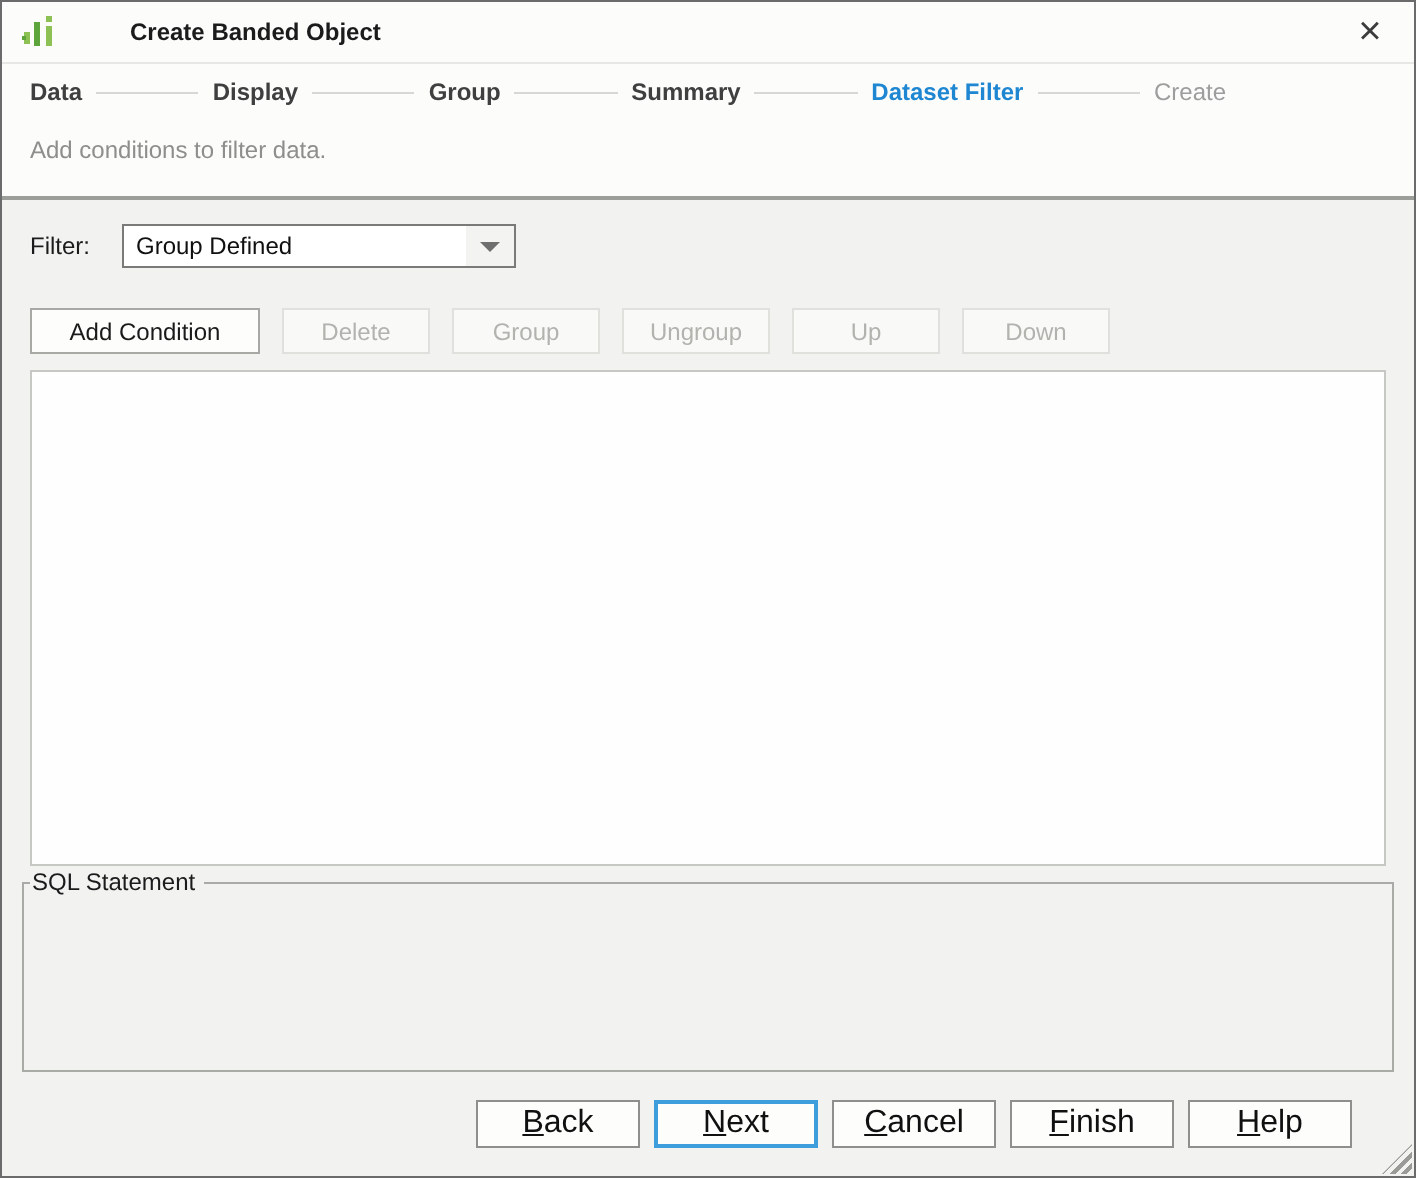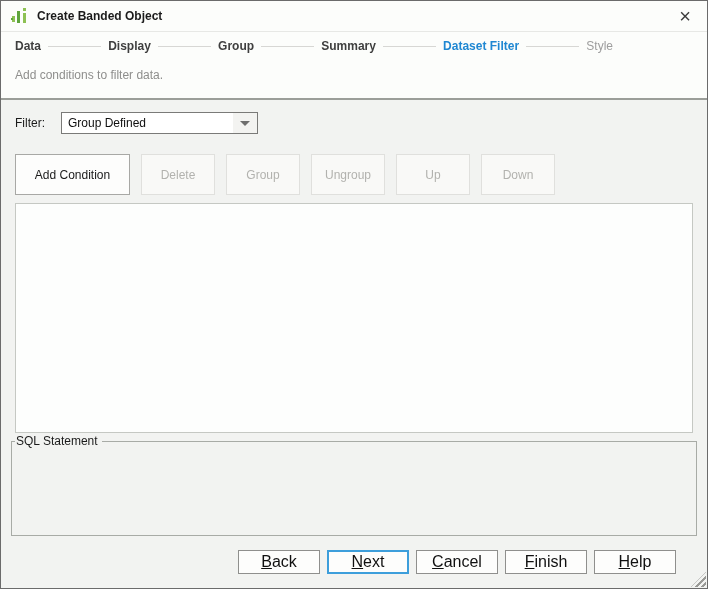--- a/index.html
+++ b/index.html
@@ -17,20 +17,21 @@
     position: relative;
     overflow: hidden;
   }
   
   .titlebar {
     height: 31px; flex: 0 0 31px;
     background: var(--headerBg, #fcfdfb);
     border-bottom: 1px solid #e7e8e5;
     display: flex; align-items: center;
     padding: 0 10px;
+    gap: 28px;
   }
   .app-icon { width: 18px; height: 18px; margin-right: 8px; flex: 0 0 18px; }
   .title-text { font-weight: 600; color: #1b1b1b; flex: 1 1 auto; }
   .close-btn {
     width: 24px; height: 24px;
     display: flex; align-items: center; justify-content: center;
     font-size: 20px; line-height: 1; color: #3c3c3c;
     cursor: pointer; font-weight: 400;
   }
   
@@ -79,21 +80,21 @@
     background: #f3f3f1;
   }
   .combo-arrow {
     width: 0; height: 0;
     border-left: 5px solid transparent;
     border-right: 5px solid transparent;
     border-top: 5px solid #6e6e6e;
   }
   .toolbar-row { display: flex; gap: 11px; margin-top: 20px; flex: 0 0 23px; }
   .tb-btn {
-    height: 41px; width: 74px;
+    height: 23px; width: 74px;
     background: var(--btnBg, #fdfdfc);
     border: 1px solid var(--btnBorder, #a8a8a5);
     color: #1a1a1a; font-size: 12px;
     font-family: "Liberation Sans", sans-serif;
     cursor: pointer;
   }
   .tb-btn.wide { width: 115px; }
   .tb-btn.disabled {
     background: #f9f9f7;
     border-color: #e0e0dd;
@@ -168,21 +169,21 @@
       <span class="step">Data</span>
       <span class="step-line"></span>
       <span class="step">Display</span>
       <span class="step-line"></span>
       <span class="step">Group</span>
       <span class="step-line"></span>
       <span class="step">Summary</span>
       <span class="step-line"></span>
       <span class="step active">Dataset Filter</span>
       <span class="step-line"></span>
-      <span class="step upcoming">Style</span>
+      <span class="step upcoming">Create</span>
     </div>
     <div class="subtitle">Add conditions to filter data.</div>
   </div>
 
   <div class="body">
 
     <div class="filter-row">
       <span class="filter-label">Filter:</span>
       <div class="combobox">
         <span class="combo-value">Group Defined</span>

